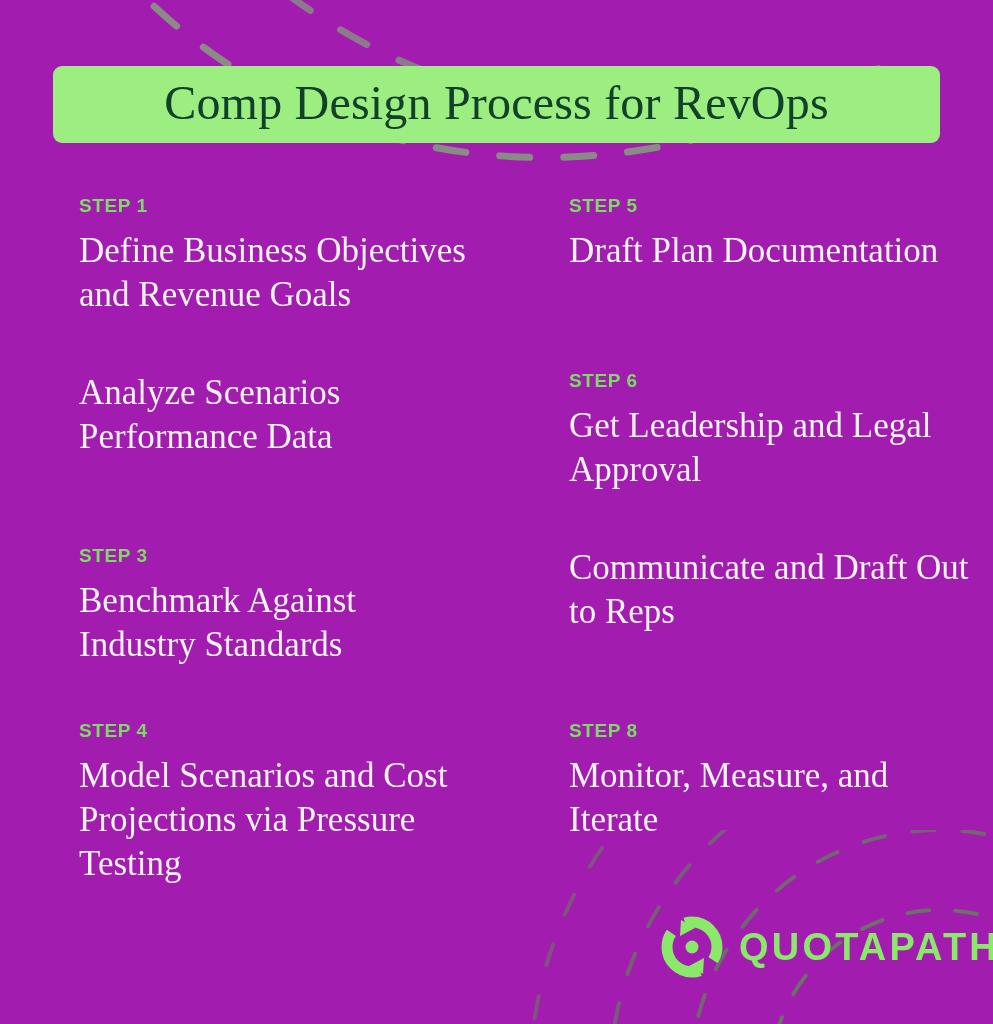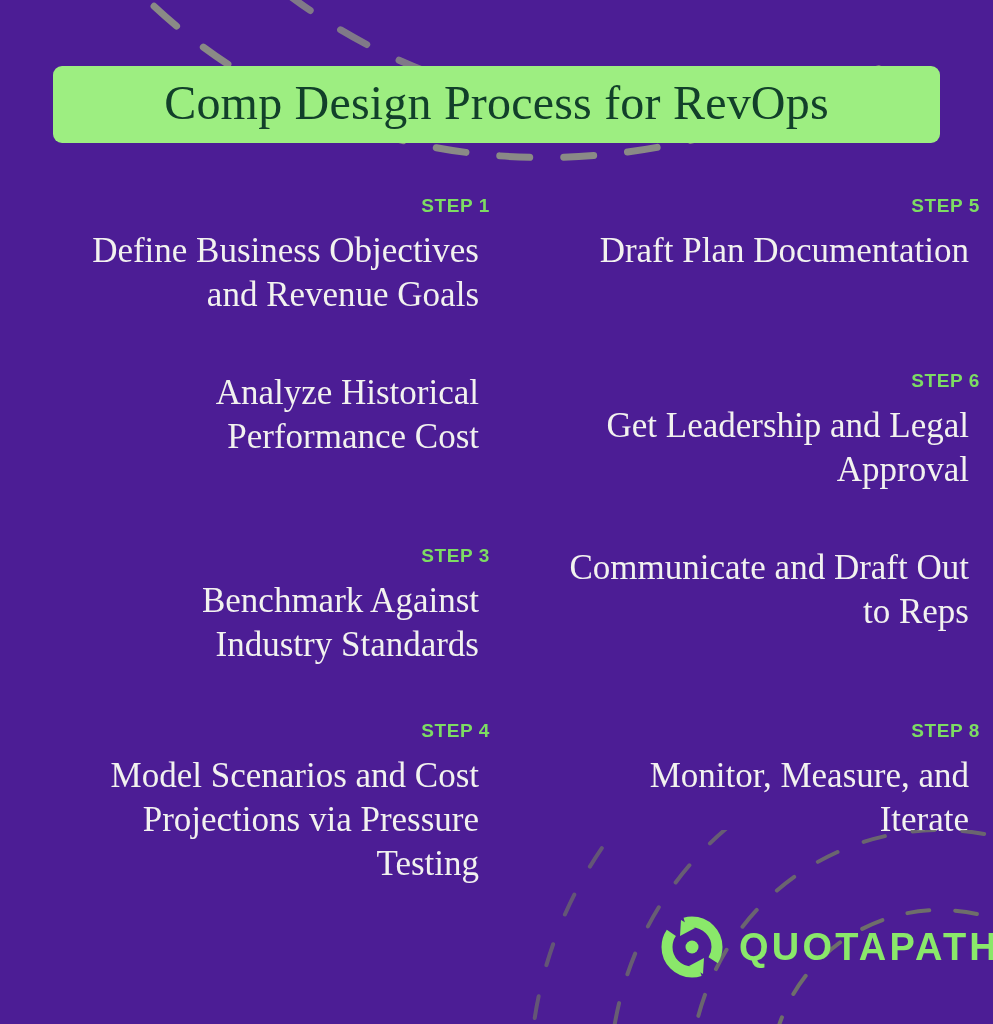--- a/index.html
+++ b/index.html
@@ -7,21 +7,21 @@
     padding: 0;
     background: #2e2e2c;
   }
   body {
     font-family: "Liberation Sans", sans-serif;
   }
   #poster {
     position: relative;
     width: 993px;
     height: 1024px;
-    background: #4c1d95;
+    background: #a21caf;
     overflow: hidden;
   }
   #decor-top, #decor-bottom {
     position: absolute;
     pointer-events: none;
   }
   #decor-top {
     left: 0; top: 0;
     width: 993px; height: 210px;
   }
@@ -60,21 +60,20 @@
   }
   .column {
     width: 490px;
     box-sizing: border-box;
   }
   .column.left  { padding-left: 79px; }
   .column.right { padding-left: 79px; }
   .step {
     height: 175px;
     box-sizing: border-box;
-    text-align: right;
   }
   .step-label {
     font-family: "Liberation Sans", sans-serif;
     font-size: 19px;
     font-weight: bold;
     letter-spacing: 0.6px;
     color: #7ddc63;
     margin: 0 0 14px 0;
     line-height: 1;
   }
@@ -127,21 +126,21 @@
   </div>
 
   <div class="columns">
 
     <div class="column left">
       <div class="step">
         <div class="step-label">STEP 1</div>
         <div class="step-text">Define Business Objectives and Revenue Goals</div>
       </div>
       <div class="step">
-        <div class="step-text">Analyze Historical Performance Cost</div>
+        <div class="step-text">Analyze Scenarios Performance Data</div>
       </div>
       <div class="step">
         <div class="step-label">STEP 3</div>
         <div class="step-text">Benchmark Against Industry Standards</div>
       </div>
       <div class="step">
         <div class="step-label">STEP 4</div>
         <div class="step-text">Model Scenarios and Cost Projections via Pressure Testing</div>
       </div>
     </div>

